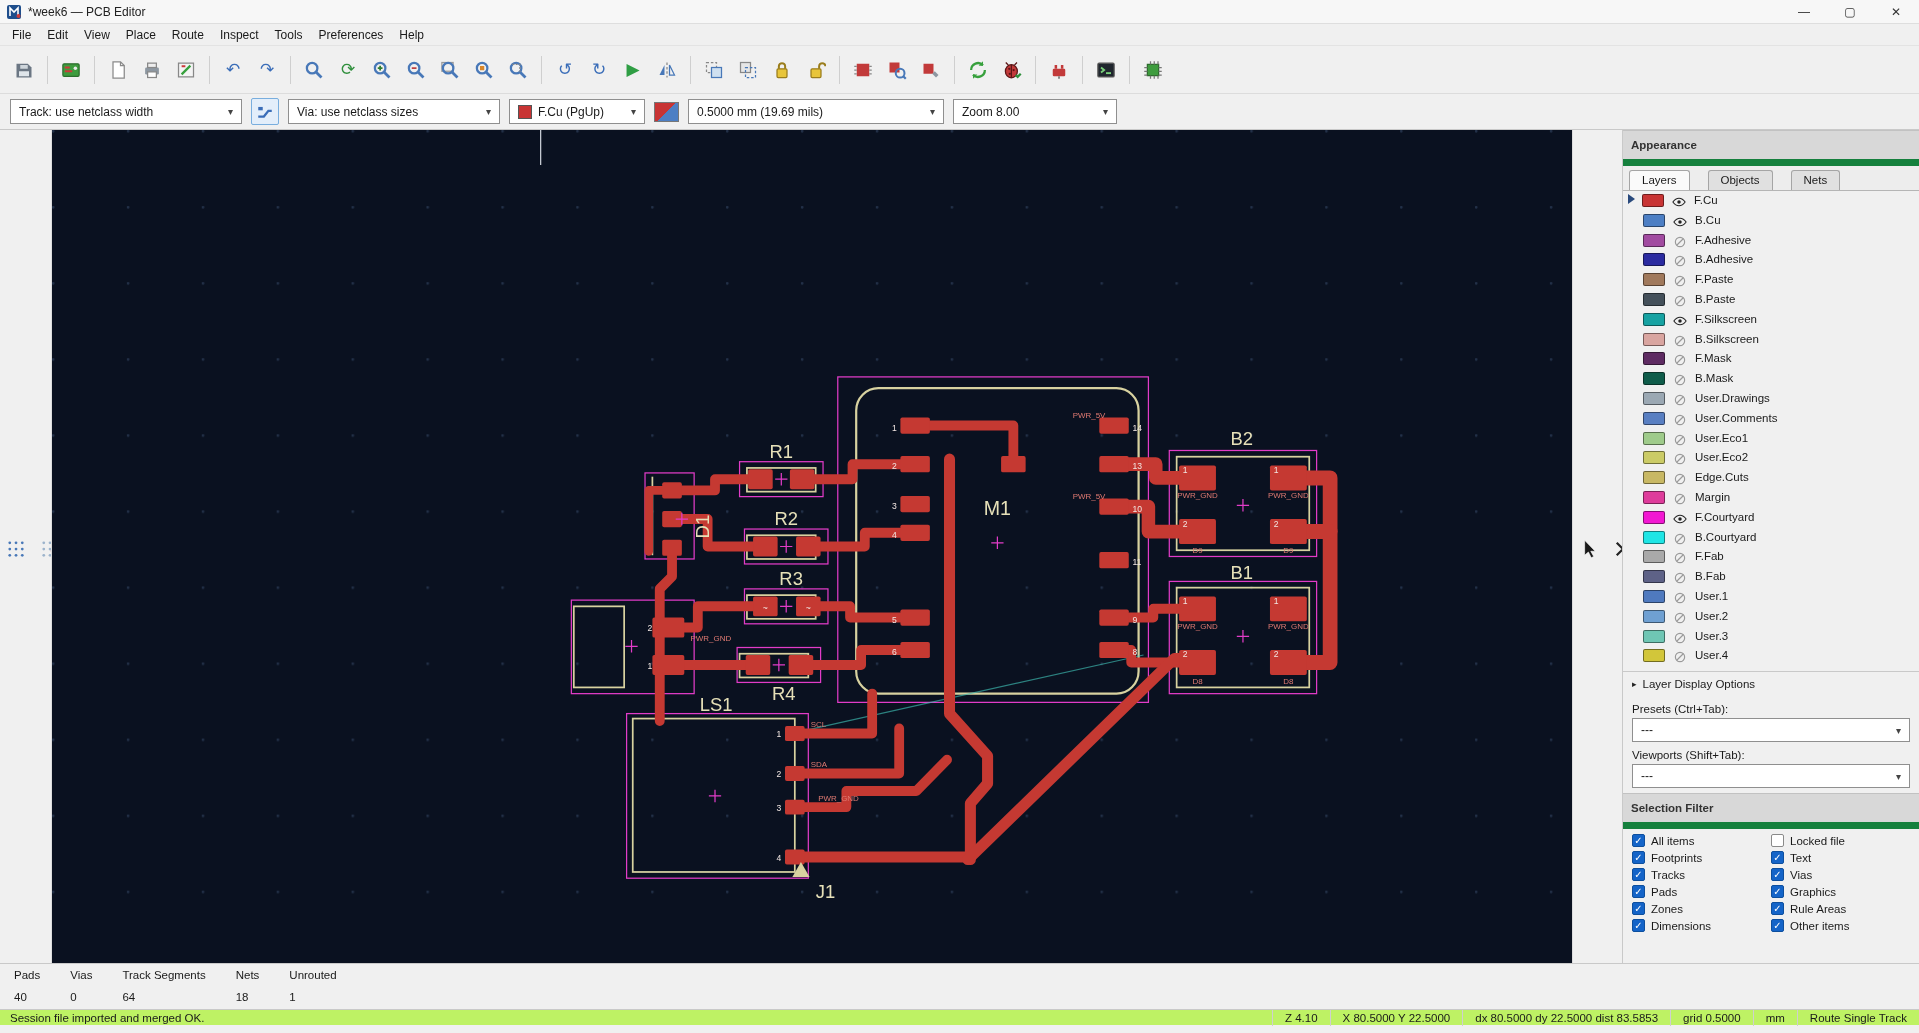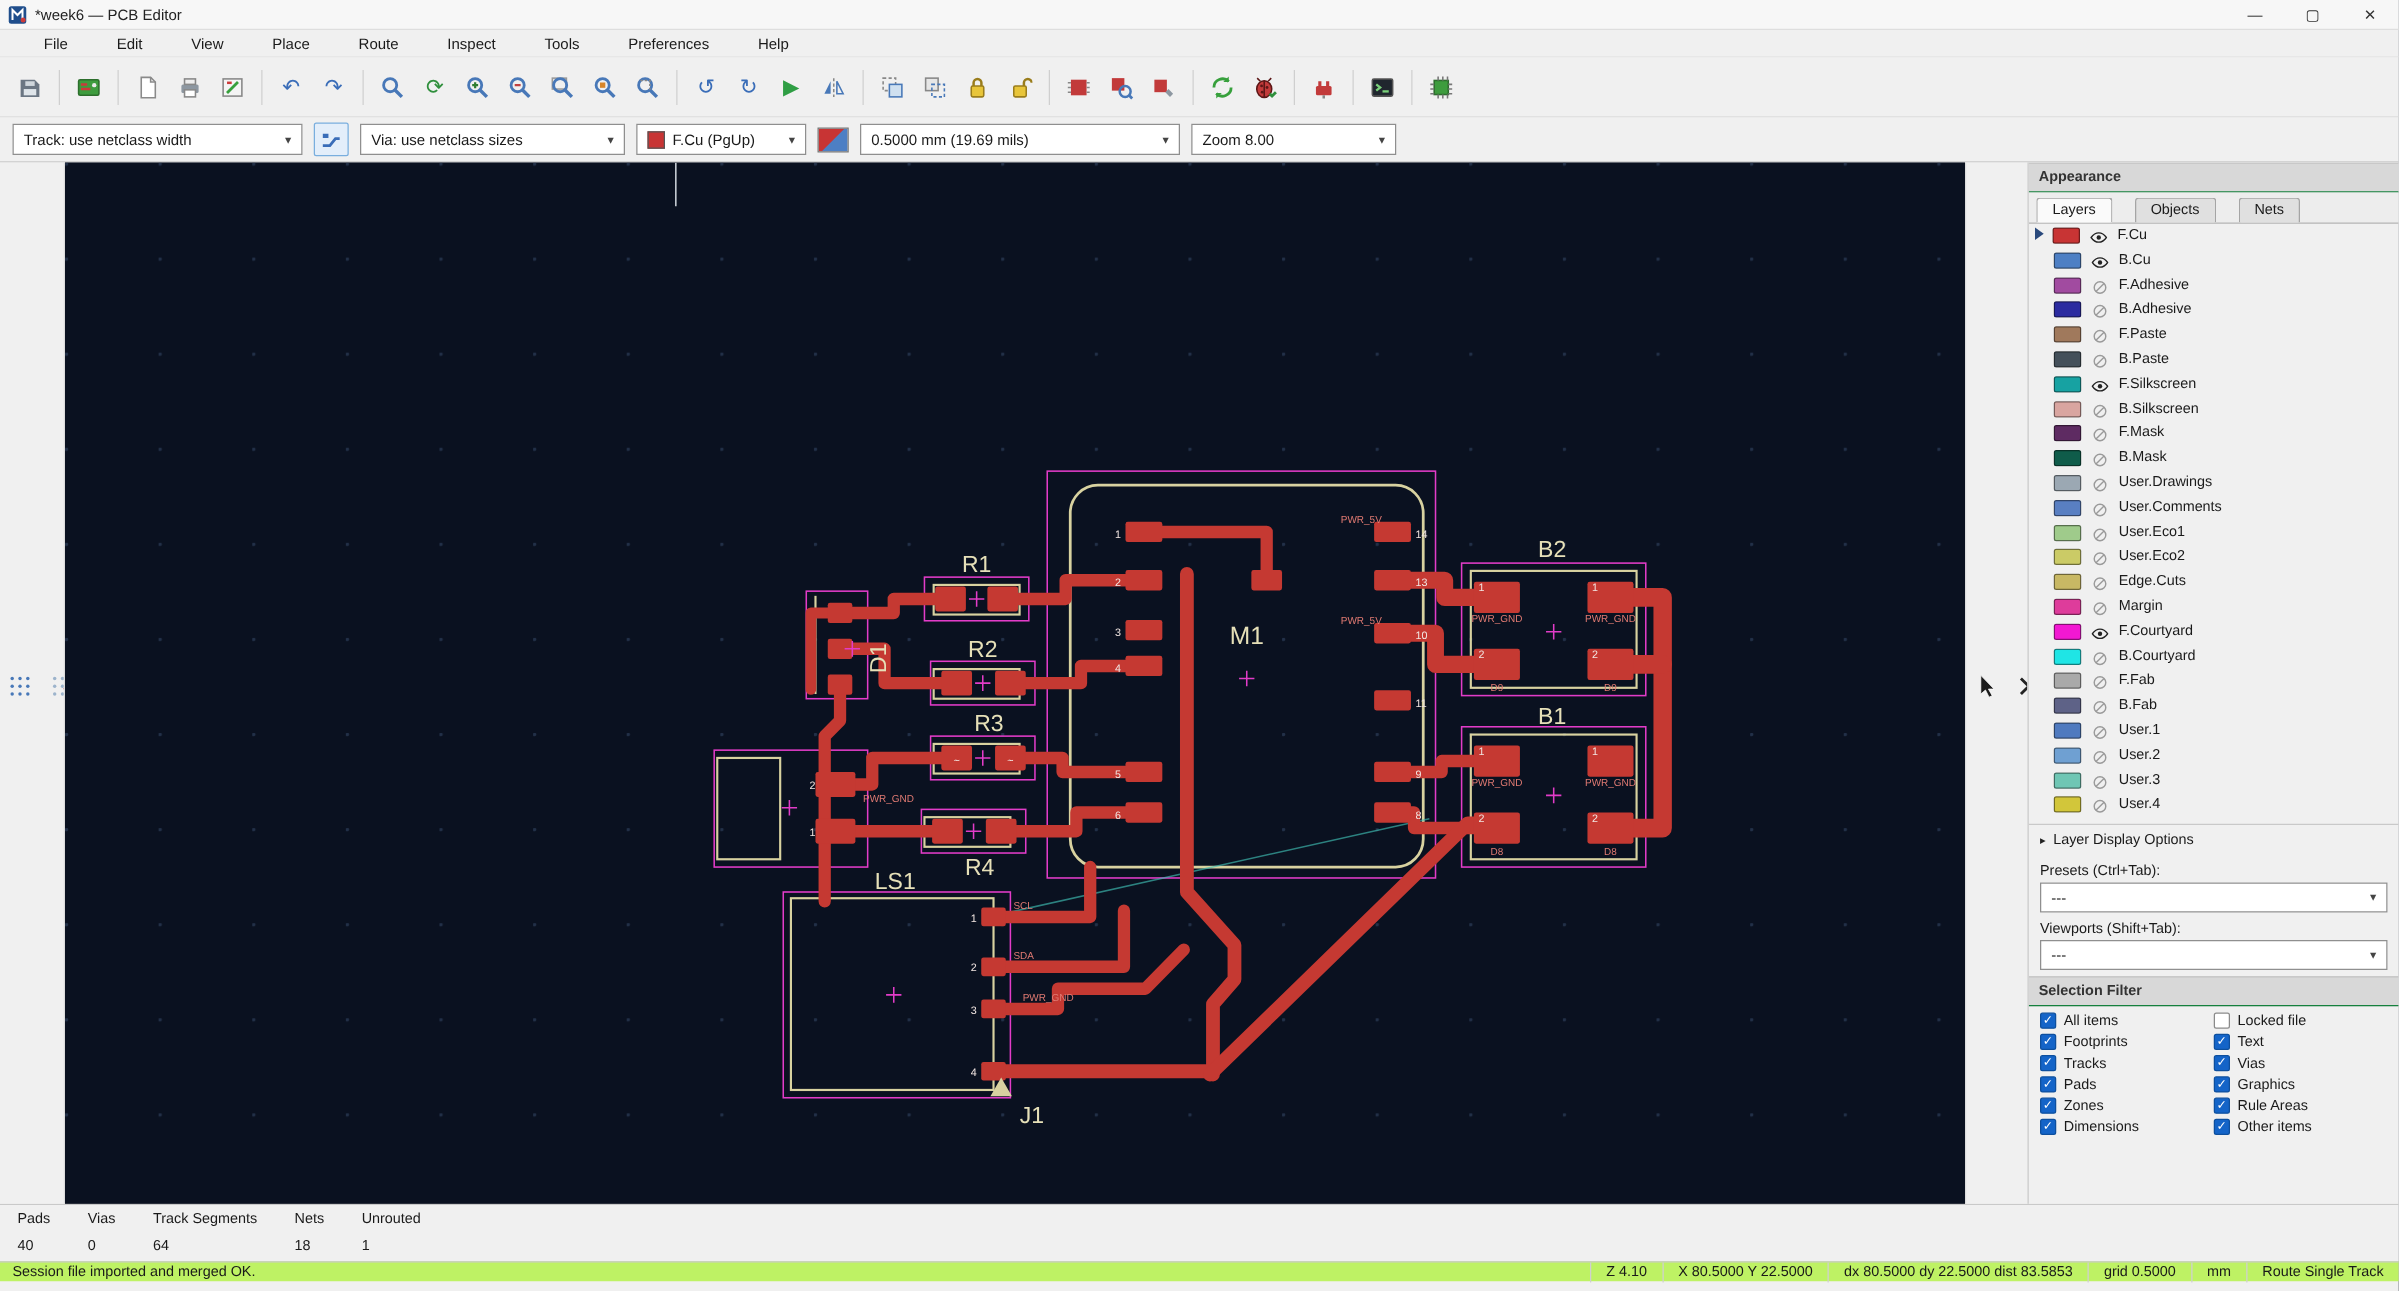--- a/index.html
+++ b/index.html
@@ -6,21 +6,21 @@
   html,body { width:1919px; height:1033px; overflow:hidden; }
   body { font-family:"Liberation Sans",sans-serif; font-size:12px; color:#1a1a1a; background:#f0f0f0; user-select:none; }
 
   
   .titlebar { height:24px; display:flex; align-items:center; background:#f7f7f7; border-bottom:1px solid #dedede; padding-left:6px; gap:6px; }
   .app-icon { width:16px; height:16px; flex:0 0 auto; }
   .title-text { font-size:12px; color:#222; }
   .win-controls { margin-left:auto; display:flex; height:100%; }
   .win-btn { width:46px; display:flex; align-items:center; justify-content:center; font-size:12px; color:#333; }
   .menubar { height:22px; display:flex; align-items:center; background:#f0f0f0; border-bottom:1px solid #e3e3e3; padding-left:4px; }
-  .menu-item { padding:0 8px; height:100%; display:flex; align-items:center; font-size:12px;margin-left:23px; }
+  .menu-item { padding:0 8px; height:100%; display:flex; align-items:center; font-size:12px; }
 
   
   .toolbar { height:48px; display:flex; align-items:center; background:#f0f0f0; border-bottom:1px solid #dcdcdc; padding:0 8px; gap:2px; }
   .tbtn { width:32px; height:32px; border-radius:3px; display:flex; align-items:center; justify-content:center; flex:0 0 auto; }
   .tbtn .glyph { font-size:17px; line-height:1; }
   .tbtn .glyph.txt { font-size:10px; font-weight:bold; color:#333; }
   .tbtn.active { background:#b9d5f0; outline:1px solid #70a4d6; }
   .tsep { width:1px; height:28px; background:#cfcfcf; margin:0 5px; flex:0 0 auto; }
   .rgap { height:9px; flex:0 0 auto; }
 
@@ -35,21 +35,21 @@
   
   .middle { display:flex; height:833px; }
   .rail { background:#f0f0f0; display:flex; flex-direction:row; align-items:center; padding-top:5px; gap:2px; overflow:hidden; }
   .rail.left  { width:52px; border-right:1px solid #dddddd; }
   .rail.right { width:50px; border-left:1px solid #dddddd; }
   .canvas { flex:1; background:#0a1120; position:relative; overflow:hidden; }
   .canvas svg { display:block; width:100%; height:100%; }
 
   
   .panel { width:297px; background:#f0f0f0; border-left:1px solid #c9c9c9; display:flex; flex-direction:column; overflow:hidden; }
-  .panel-header { height:24px; background:#d8d8d8; border-top:1px solid #c2c2c2; border-bottom:1px solid #15803d; display:flex; align-items:center; padding-left:8px; font-weight:bold; font-size:11.5px; color:#333; flex:0 0 auto; }
+  .panel-header { height:36px; background:#d8d8d8; border-top:1px solid #c2c2c2; border-bottom:7px solid #15803d; display:flex; align-items:center; padding-left:8px; font-weight:bold; font-size:11.5px; color:#333; flex:0 0 auto; }
   .tabs { display:flex; padding:4px 6px 0; gap:18px; border-bottom:1px solid #b5b5b5; background:#ededed; flex:0 0 auto; }
   .tab { padding:3px 12px 4px; border:1px solid #a5a5a5; border-bottom:none; background:#e0e0e0; border-radius:3px 3px 0 0; font-size:11.5px; }
   .tab.active { background:#fafafa; }
   .layers { padding:3px 0 2px; flex:0 0 auto; }
   .lrow { height:19.8px; display:flex; align-items:flex-start; padding:0 5px; gap:7px; }
   .lmark { width:8px; height:10px; flex:0 0 auto; }
   .lmark.active { width:0; height:0; border-left:7px solid #29497c; border-top:5px solid transparent; border-bottom:5px solid transparent; }
   .swatch { width:22px; height:13px; border-radius:2px; border:1px solid rgba(0,0,0,.45); flex:0 0 auto; }
   .vis { width:16px; height:16px; display:flex; align-items:center; justify-content:center; flex:0 0 auto; }
   .lname { font-size:11.5px; white-space:nowrap; }

